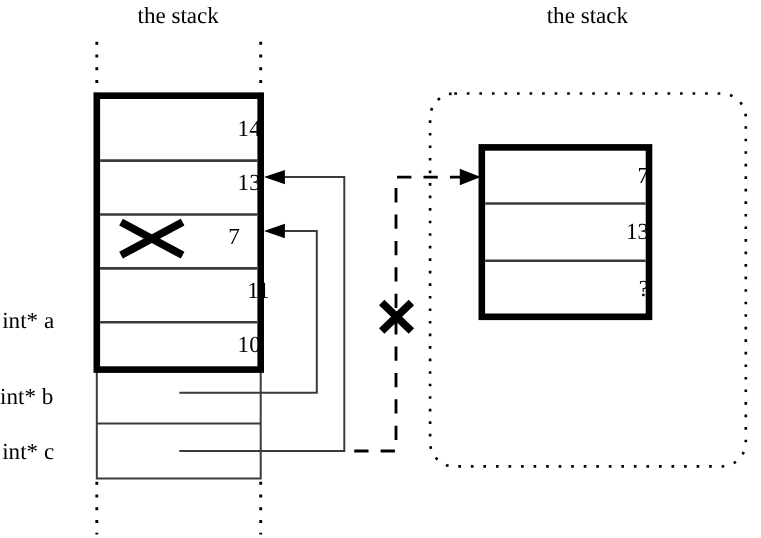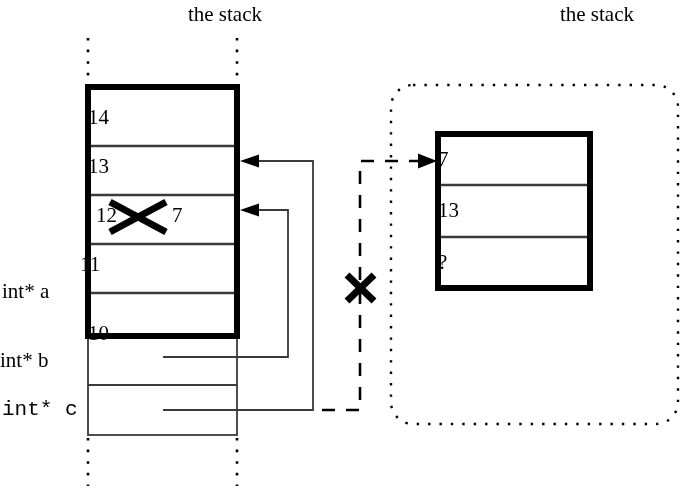--- a/index.html
+++ b/index.html
@@ -20,30 +20,30 @@
     left: 0;
     top: 0;
     width: 692px;
     height: 489px;
   }
   .title {
     position: absolute;
     font-size: 21px;
     color: #000;
     white-space: nowrap;
-    text-align: right;
+    text-align: center;
   }
   #stack-title { left: 62px; top: 2px; width: 200px; }
   #heap-title  { left: 434px; top: 2px; width: 200px; }
 
   .cellval {
     position: absolute;
     font-size: 21px;
     color: #000;
-    text-align: left;
+    text-align: right;
     white-space: nowrap;
   }
   .varlabel {
     position: absolute;
     font-size: 21px;
     color: #000;
     white-space: nowrap;
     text-align: right;
   }
 </style>
@@ -115,33 +115,32 @@
       <line x1="441" y1="185" x2="587" y2="185" stroke="#3a3a3a" stroke-width="2.4"></line>
       <line x1="441" y1="237" x2="587" y2="237" stroke="#3a3a3a" stroke-width="2.4"></line>
     </g>
 
   </svg>
 
   <div class="cellval" style="left:88px; top:105px; width:149px;">14</div>
 
   <div class="cellval" style="left:88px; top:154px; width:149px;">13</div>
 
-  <div class="cellval" style="left:96px; top:203px; width:84px;">12</div>
 
   <div class="cellval" style="left:172px; top:203px; width:46px;">7</div>
 
-  <div class="cellval" style="left:80px; top:252px; width:149px;">11</div>
+  <div class="cellval" style="left:96px; top:252px; width:149px;">11</div>
 
-  <div class="cellval" style="left:88px; top:301px; width:149px;margin-top:20px;">10</div>
+  <div class="cellval" style="left:88px; top:301px; width:149px;">10</div>
 
   <div class="varlabel" style="left:2px; top:279px;">int* a</div>
 
   <div class="varlabel" style="left:0; top:348px;">int* b</div>
 
-  <div class="varlabel" style="left:2px; top:398px;font-family:Liberation Mono, monospace;">int* c</div>
+  <div class="varlabel" style="left:2px; top:398px;">int* c</div>
 
   <div class="cellval" style="left:438px; top:147px; width:152px;">7</div>
 
   <div class="cellval" style="left:438px; top:198px; width:152px;">13</div>
 
   <div class="cellval" style="left:438px; top:250px; width:152px;">?</div>
 
 </div>
 
 </body></html>

